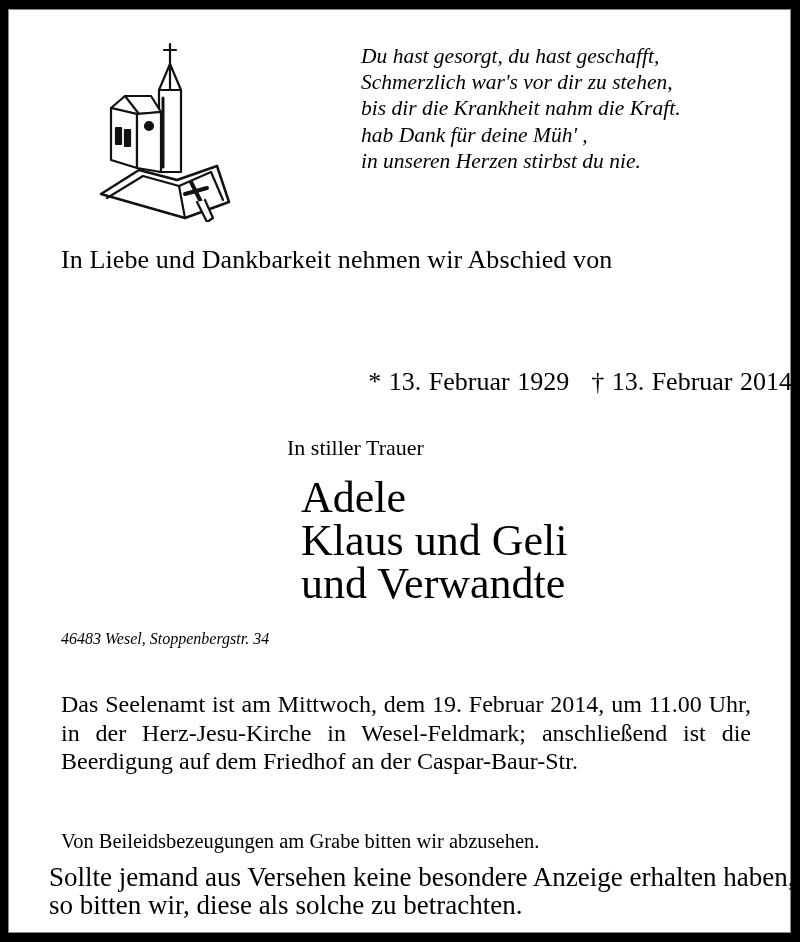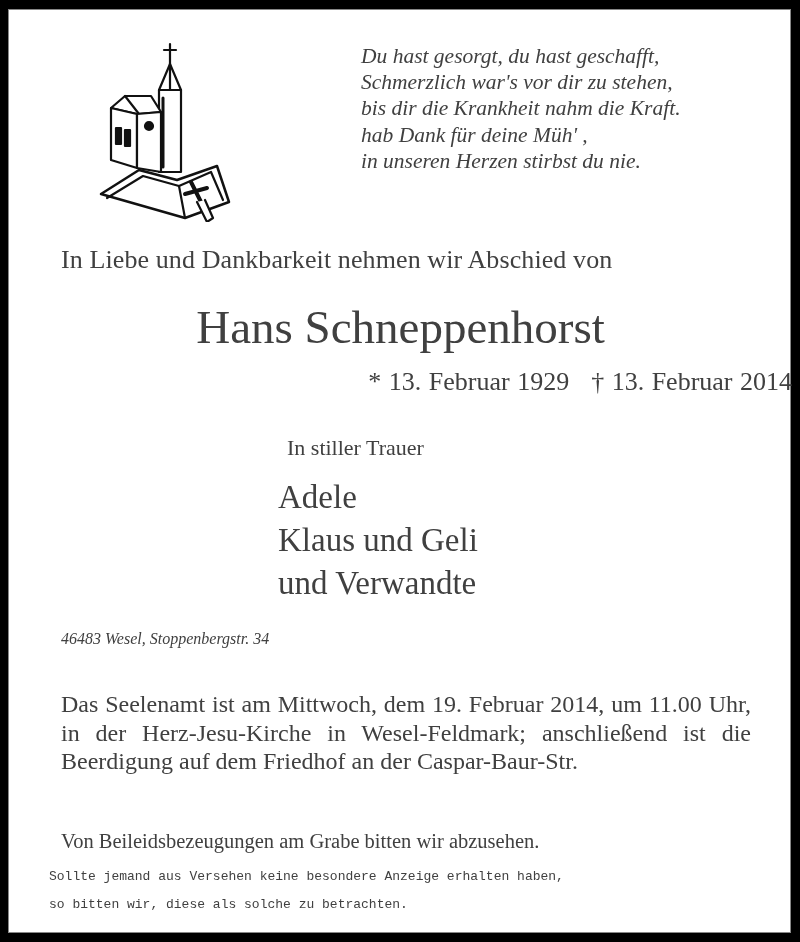--- a/index.html
+++ b/index.html
@@ -1,36 +1,36 @@
 <!DOCTYPE html>
 <html><head>
 <meta charset="utf-8">
 <style>
   html, body { margin: 0; padding: 0; background: #000; }
   body { width: 800px; height: 942px; position: relative; overflow: hidden; }
   .frame {
     position: absolute; left: 8px; top: 9px; width: 783px; height: 924px;
     background: #fff; border: 1px solid #888; box-sizing: border-box;
-    font-family: "Liberation Serif", "DejaVu Serif", serif; color: #404040;
+    font-family: "Liberation Serif", "DejaVu Serif", serif; color: #000000;
   }
   .abs { position: absolute; white-space: nowrap; }
   .emblem { position: absolute; left: 90px; top: 32px; width: 140px; height: 180px; }
   .poem { position: absolute; left: 352px; top: 33px; font-style: italic; font-size: 21.5px; line-height: 26.2px; }
   .poem div { white-space: nowrap; }
   .intro { left: 52px; top: 235px; font-size: 26px; letter-spacing: 0.1px; text-align: center; }
   .name { left: 0; width: 783px; text-align: center; top: 290px; font-size: 47px; }
   .dates { left: 0; width: 783px; text-align: right; top: 357px; font-size: 26px; word-spacing: 1px; }
   .dates .gap { display: inline-block; width: 22px; }
   .mourn-label { left: 278px; top: 425px; font-size: 22px; }
-  .mourners { position: absolute; left: 269px; top: 466px; font-size: 33px; line-height: 43px; }
+  .mourners { position: absolute; left: 292px; top: 466px; font-size: 44px; line-height: 43px; }
   .mourners div { white-space: nowrap; }
   .address { left: 52px; top: 620px; font-size: 16px; font-style: italic; }
   .service { position: absolute; left: 52px; top: 680px; width: 690px; font-size: 24px; line-height: 28.5px; text-align: justify; }
   .note1 { left: 52px; top: 820px; font-size: 20.5px; }
-  .note2 { position: absolute; left: 40px; top: 853px; width: 700px; font-size: 13px; line-height: 28px; font-family: Liberation Mono, monospace; }
+  .note2 { position: absolute; left: 40px; top: 853px; width: 700px; font-size: 27px; line-height: 28px; }
   .note2 div { white-space: nowrap; }
 </style>
 </head>
 <body>
 
 <div class="frame">
 
   <div class="emblem">
     <svg width="140" height="180" viewBox="0 0 140 180" fill="none" stroke="#111" stroke-width="2.2" stroke-linejoin="round" stroke-linecap="round">
 
@@ -68,21 +68,20 @@
   <div class="poem">
     <div>Du hast gesorgt, du hast geschafft,</div>
     <div>Schmerzlich war's vor dir zu stehen,</div>
     <div>bis dir die Krankheit nahm die Kraft.</div>
     <div>hab Dank für deine Müh' ,</div>
     <div>in unseren Herzen stirbst du nie.</div>
   </div>
 
   <div class="abs intro">In Liebe und Dankbarkeit nehmen wir Abschied von</div>
 
-  <div class="abs name">Hans Schneppenhorst</div>
 
   <div class="abs dates">
     <span>* 13. Februar 1929</span><span class="gap"></span><span>† 13. Februar 2014</span>
   </div>
 
   <div class="abs mourn-label">In stiller Trauer</div>
 
   <div class="mourners">
     <div>Adele</div>
     <div>Klaus und Geli</div>

